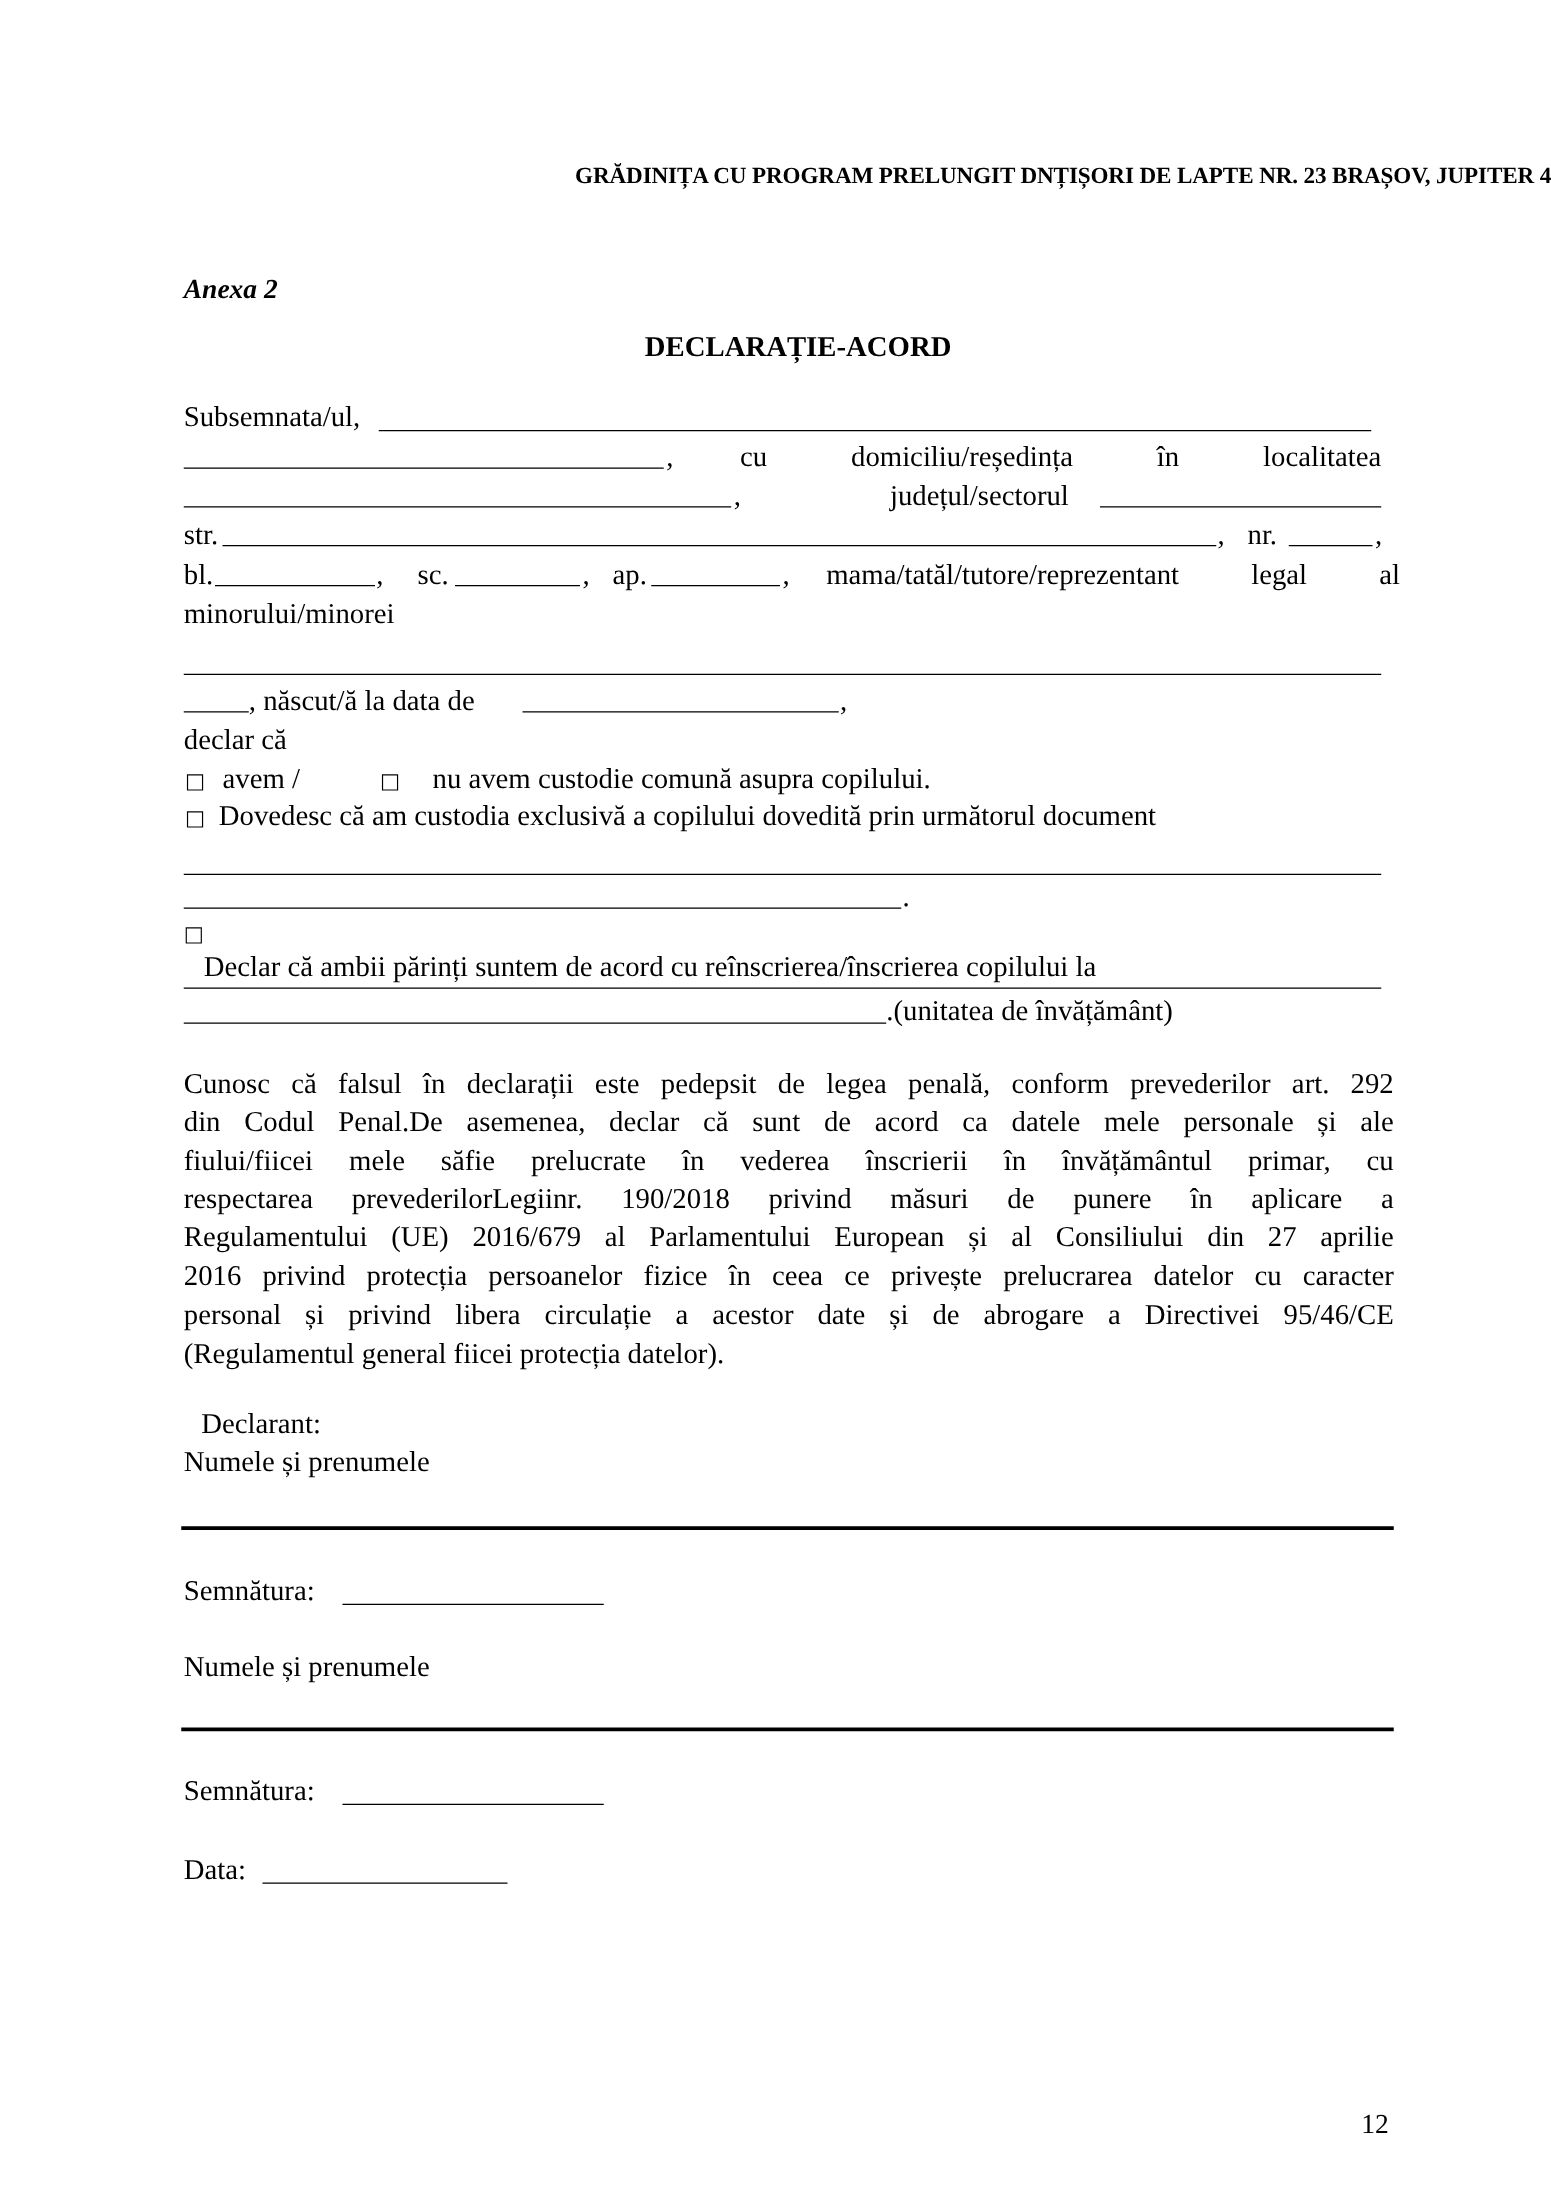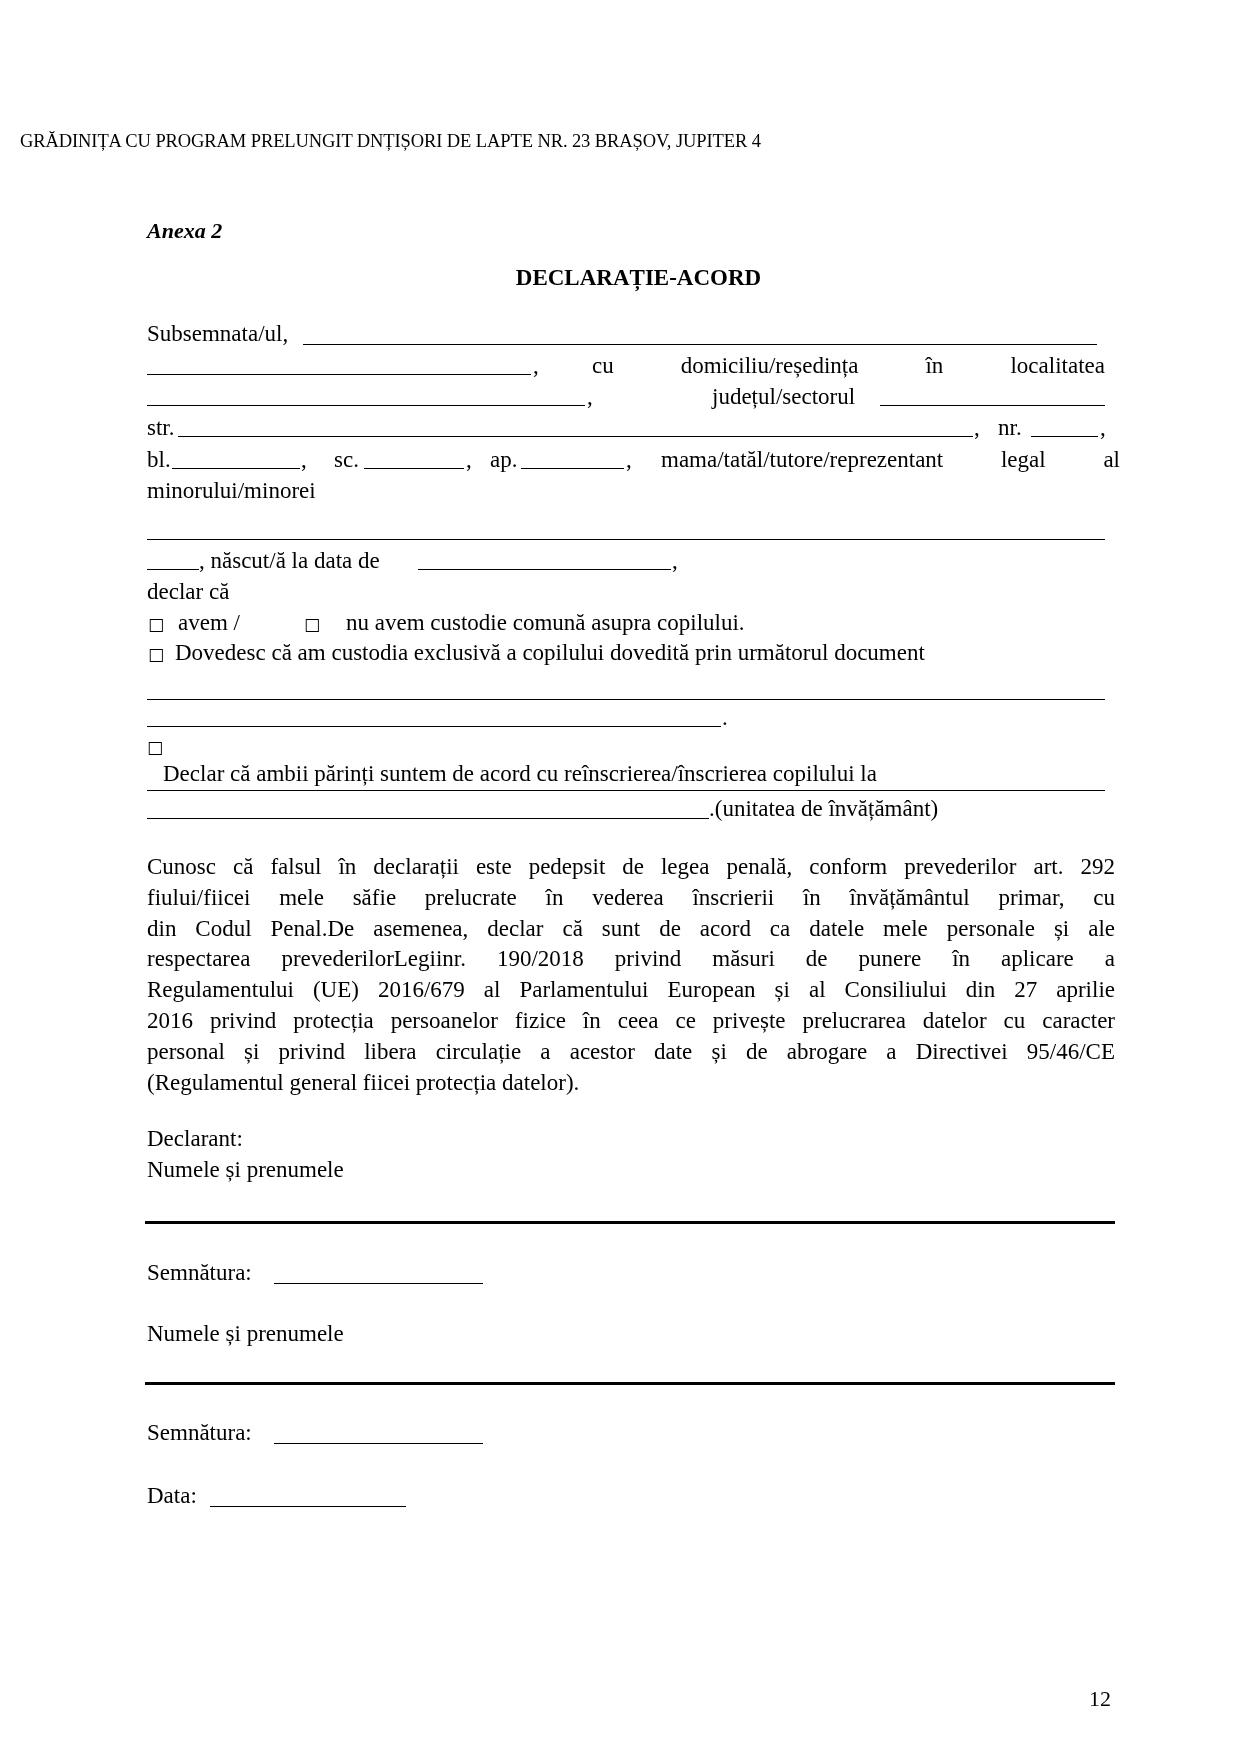--- a/index.html
+++ b/index.html
@@ -4,22 +4,22 @@
   <style>
     html, body { margin: 0; padding: 0; background: #ffffff; }
     body {
       width: 1241px; height: 1755px; position: relative; overflow: hidden;
       font-family: "Liberation Serif", "DejaVu Serif", serif;
       color: #000;
     }
     .abs { position: absolute; white-space: nowrap; }
     .txt { font-size: 23px; line-height: 28px; }
     .header {
-      left: 0; width: 1241px; top: 131px; text-align: left;
-      font-weight: normal; font-size: 18.5px; letter-spacing: -0.1px;
+      left: 0; width: 1241px; top: 131px; text-align: right;
+      font-weight: bold; font-size: 18.5px; letter-spacing: -0.1px;
       padding-left: 20px; box-sizing: border-box;
     }
     .annex { left: 147px; top: 218px; font-style: italic; font-weight: bold; font-size: 22px; }
     .title { left: 0; width: 1241px; text-align: center; top: 265px; font-weight: bold; font-size: 23px; padding-left: 36px; box-sizing: border-box; }
     .line { position: absolute; border-bottom: 1.3px solid #000; height: 0; }
     .thick { position: absolute; height: 0; border-bottom: 3px solid #000; }
     .justify-row { position: absolute; display: flex; justify-content: space-between; align-items: baseline; }
     .para {
       position: absolute; left: 147px; width: 968px; top: 852px;
       font-size: 23px; line-height: 30.8px; text-align: justify;
@@ -109,30 +109,30 @@
   <span class="chk">□</span>
 </div>
 <div class="abs txt" style="left:163px; top:732px;margin-top:28px;">Declar că ambii părinți suntem de acord cu reînscrierea/înscrierea copilului la</div>
 
 <div class="line" style="left:147px; width:958px; top:790px;"></div>
 <div class="line" style="left:147px; width:562px; top:818px;"></div>
 <div class="abs txt" style="left:709px; top:795px;">.(unitatea de învățământ)</div>
 
 <div class="para">
   <span class="ln">Cunosc că falsul în declarații este pedepsit de legea penală, conform prevederilor art. 292</span>
+  <span class="ln">din Codul Penal.De asemenea, declar că sunt de acord ca datele mele personale și ale</span>
   <span class="ln">fiului/fiicei mele săfie prelucrate în vederea înscrierii în învățământul primar, cu</span>
-  <span class="ln">din Codul Penal.De asemenea, declar că sunt de acord ca datele mele personale și ale</span>
   <span class="ln">respectarea prevederilorLegiinr. 190/2018 privind măsuri de punere în aplicare a</span>
   <span class="ln">Regulamentului (UE) 2016/679 al Parlamentului European și al Consiliului din 27 aprilie</span>
   <span class="ln">2016 privind protecția persoanelor fizice în ceea ce privește prelucrarea datelor cu caracter</span>
   <span class="ln">personal și privind libera circulație a acestor date și de abrogare a Directivei 95/46/CE</span>
   <span class="ln last">(Regulamentul general fiicei protecția datelor).</span>
 </div>
 
-<div class="abs txt" style="left:147px; top:1125px;">Declarant:</div>
+<div class="abs txt" style="left:161px; top:1125px;">Declarant:</div>
 <div class="abs txt" style="left:147px; top:1156px;">Numele și prenumele</div>
 <div class="thick" style="left:145px; width:970px; top:1221px;"></div>
 
 <div class="abs txt" style="left:147px; top:1259px;">Semnătura:</div>
 <div class="line" style="left:274px; width:209px; top:1283px;"></div>
 
 <div class="abs txt" style="left:147px; top:1320px;">Numele și prenumele</div>
 <div class="thick" style="left:145px; width:970px; top:1382px;"></div>
 
 <div class="abs txt" style="left:147px; top:1419px;">Semnătura:</div>

